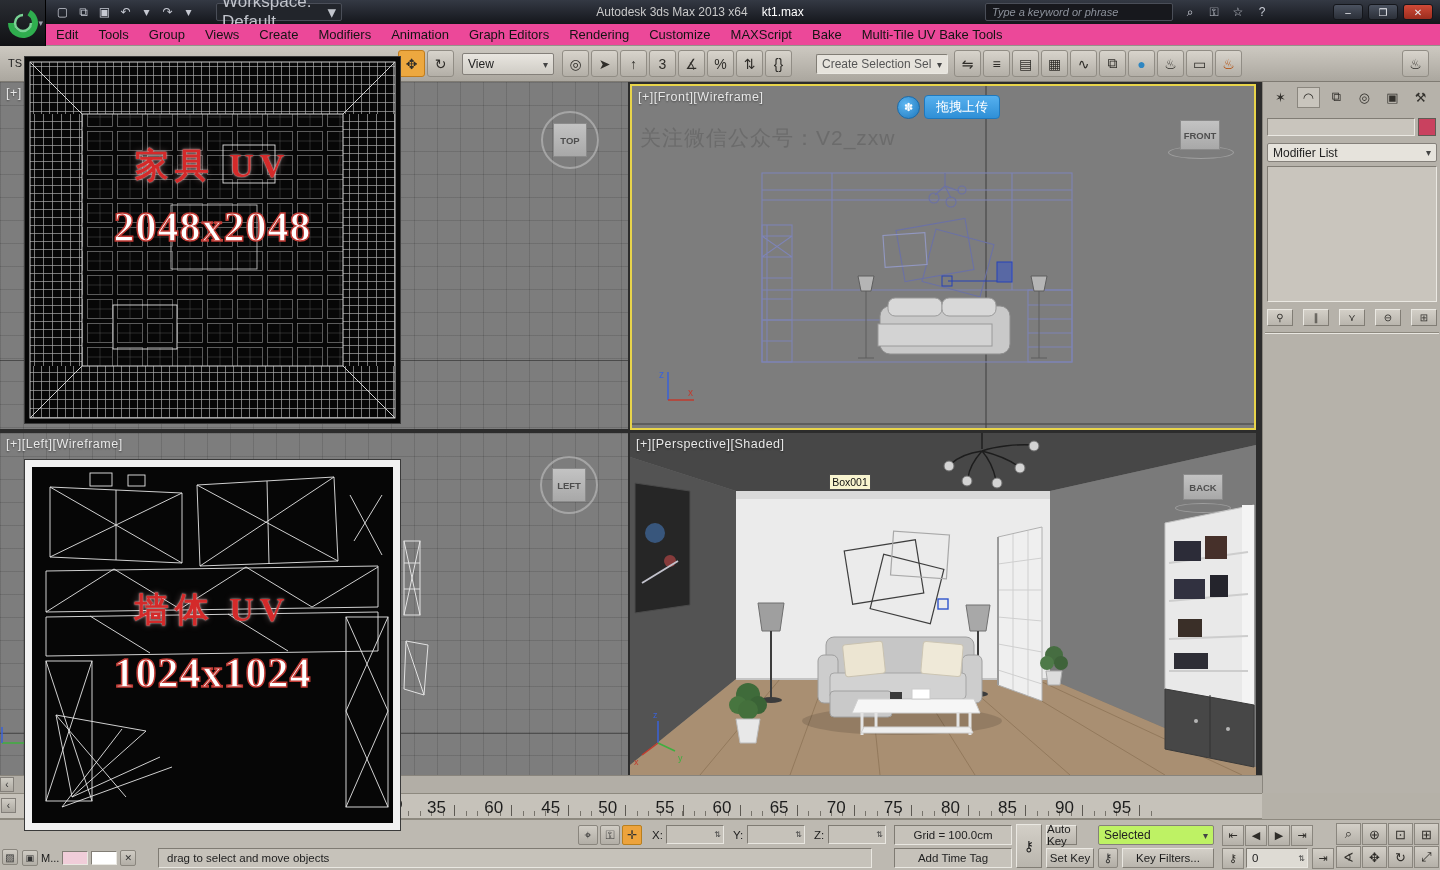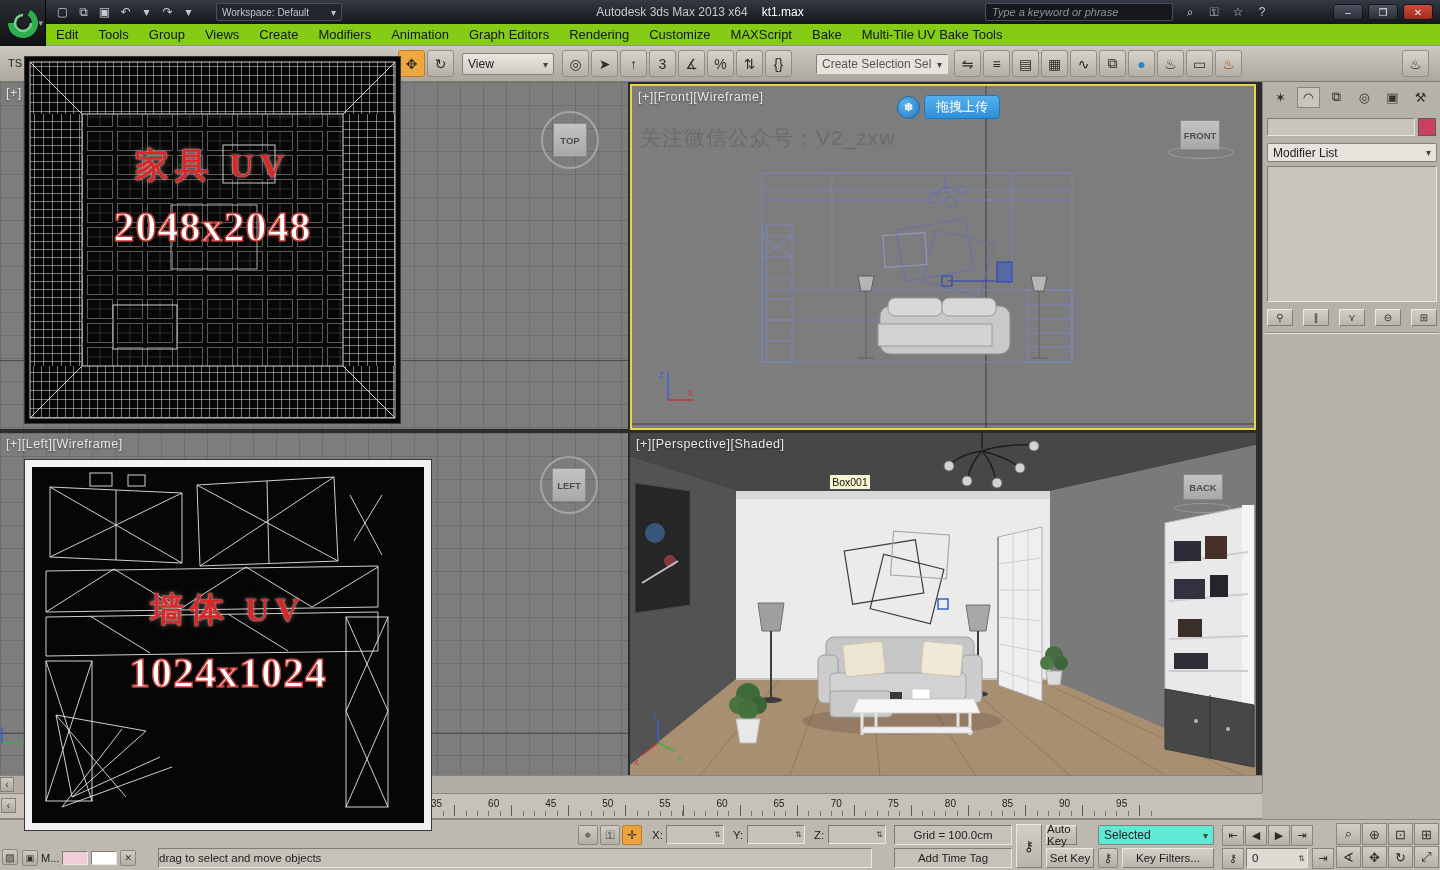--- a/index.html
+++ b/index.html
@@ -5,32 +5,32 @@
 *{margin:0;padding:0;box-sizing:border-box}
 html,body{width:1440px;height:870px;overflow:hidden;background:#222}
 #root{position:relative;width:1440px;height:870px;font-family:"Liberation Sans",sans-serif;font-size:12px;color:#1a1a1a;background:#b5b1a8;overflow:hidden}
 .abs{position:absolute}
 
 .titlebar{left:0;top:0;width:1440px;height:24px;background:linear-gradient(#343944,#14161b)}
 .logo{left:0;top:0;width:46px;height:46px;background:linear-gradient(#2a2d33,#101114);display:flex;align-items:center;justify-content:center;z-index:6;border-right:1px solid #000}
 .logo .car{position:absolute;right:2px;top:18px;color:#9aa0ac;font-size:9px}
 .qat{display:flex;align-items:center}
 .qat-icon{width:21px;height:18px;display:flex;align-items:center;justify-content:center;color:#c6c9d2;font-size:12px}
-.combo-dark{display:flex;align-items:center;justify-content:space-between;padding:0 5px;background:#22252b;border:1px solid #4a4e58;border-radius:2px;color:#c2c5cc;font-size:10px}
+.combo-dark{display:flex;align-items:center;justify-content:space-between;padding:0 5px;background:#22252b;border:1px solid #4a4e58;border-radius:2px;color:#c2c5cc;font-size:17px}
 .title-text{display:flex;align-items:center;justify-content:center;gap:14px;color:#c9c9c9;font-size:12px}
 .title-text .fname{color:#fff}
 .search{background:#17181d;border:1px solid #4a4e58;border-radius:2px;color:#c2c5cc;font-size:11px;font-style:italic;padding:0 6px;font-family:"Liberation Sans",sans-serif}
 .search::placeholder{color:#8d929c}
 .info-icons{display:flex;align-items:center;gap:4px}
 .info-icons span{width:20px;height:18px;display:flex;align-items:center;justify-content:center;color:#c6c9d2;font-size:12px}
 .win-btns{display:flex;align-items:center}
 .win-btns span{width:30px;height:16px;margin-left:5px;display:flex;align-items:center;justify-content:center;background:linear-gradient(#4b5260,#2b2f38);border:1px solid #14161b;border-radius:3px;color:#e8eaef;font-size:10px}
 .win-btns span:nth-child(3){background:linear-gradient(#d04a37,#9c2d1e)}
 
-.menubar{left:46px;top:24px;width:1394px;height:22px;background:#84cc16;border-bottom:1px solid #96928a;display:flex;align-items:center}
+.menubar{left:46px;top:24px;width:1394px;height:22px;background:#ec4899;border-bottom:1px solid #96928a;display:flex;align-items:center}
 .menu-item{padding:0 10px;font-size:13px;color:#141414;height:22px;display:flex;align-items:center}
 
 .toolbar{left:0;top:46px;width:1440px;height:36px;background:linear-gradient(#cdc9c1,#aba79f);border-bottom:1px solid #7f7b73}
 .tb-group{display:flex;align-items:center;gap:2px}
 .tb-group span{width:27px;height:27px;display:flex;align-items:center;justify-content:center;font-size:14px;color:#2f2d29;background:linear-gradient(#d8d4cc,#b3afa7);border:1px solid #918d85;border-radius:3px}
 .combo{display:flex;align-items:center;justify-content:space-between;padding:0 5px;background:linear-gradient(#e9e6e0,#cfccc5);border:1px solid #84807a;border-radius:2px;font-size:12px;color:#222}
 .combo .car{color:#444;font-size:10px;margin-left:4px}
 .dock-label{font-size:11px;color:#222}
 
 .vp-area{left:0;top:82px;width:1262px;height:693px;background:#2c2c2c}
@@ -58,21 +58,21 @@
 .stack-btns{display:flex;justify-content:space-between;align-items:center}
 .stack-btns span{width:26px;height:17px;display:flex;align-items:center;justify-content:center;font-size:10px;color:#33312d;background:linear-gradient(#d3cfc7,#b9b5ad);border:1px solid;border-color:#eae8e2 #817d75 #817d75 #eae8e2}
 .hr{height:2px;border-top:1px solid #8d897f;border-bottom:1px solid #e9e7e1}
 
 .tslider{left:0;top:775px;width:1262px;height:18px;background:#b2aea6;border-top:1px solid #88847c}
 .mini-btn{display:flex;align-items:center;justify-content:center;background:linear-gradient(#cfccc4,#aeaaa2);border:1px solid #84807a;color:#333;font-size:10px}
 .ruler{left:0;top:793px;width:1262px;height:26px;background:#c6c2ba;border-top:1px solid #8d897f;border-bottom:1px solid #8d897f}
 .ticks-minor{left:397px;top:17px;width:760px;height:5px;background:repeating-linear-gradient(90deg,#77736b 0 1px,transparent 1px 11.42px)}
 .ticks-major{left:397px;top:11px;width:760px;height:11px;background:repeating-linear-gradient(90deg,#5d5953 0 1px,transparent 1px 57.1px)}
 .ticknums{display:flex}
-.tick-num{flex:0 0 57.1px;text-align:center;font-size:10px;color:#1d1d1d}
+.tick-num{flex:0 0 57.1px;text-align:center;font-size:17px;color:#1d1d1d}
 .tick-part{font-size:11.5px;color:#1d1d1d}
 .statusbar{left:0;top:819px;width:1440px;height:51px;background:#bdb9b1;border-top:1px solid #8d897f}
 .field{background:#c6c2ba;border:1px solid;border-color:#7f7b73 #e9e7e1 #e9e7e1 #7f7b73;display:flex;align-items:center;font-size:11.5px;color:#222}
 .center{justify-content:center}
 .sicon{width:20px;height:20px;display:flex;align-items:center;justify-content:center;font-size:12px;color:#333;background:linear-gradient(#d0ccc4,#b2aea6);border:1px solid #8a867e;border-radius:2px}
 .sel-icons{display:flex;gap:2px}
 .sel-icons span{width:20px;height:20px;display:flex;align-items:center;justify-content:center;font-size:12px;color:#333;background:linear-gradient(#d0ccc4,#b2aea6);border:1px solid #8a867e;border-radius:2px}
 .coord-label{font-size:11.5px;color:#1c1c1c}
 .spin{font-size:8px;color:#444;margin-left:auto;padding-right:2px}
 .pb-row{display:flex;gap:1px}
@@ -406,21 +406,21 @@
       <rect x="57" y="57" width="261" height="252" fill="none" stroke="#d8d8d8"></rect>
       <path d="M5 5L57 57M370 5L318 57M5 361L57 309M370 361L318 309" stroke="#cfcfcf"></path>
       <rect x="88" y="248" width="64" height="44" fill="none" stroke="#e2e2e2" stroke-width=".9"></rect>
       <rect x="198" y="88" width="52" height="38" fill="none" stroke="#e2e2e2" stroke-width=".9"></rect>
       <rect x="146" y="148" width="86" height="64" fill="none" stroke="#bdbdbd" stroke-width=".9"></rect>
     </svg>
     <div class="uv-title" style="top:86px">家具 UV</div>
     <div class="uv-res" style="top:146px">2048x2048</div>
   </div>
 
-  <div class="uv abs" style="left:25px;top:460px;width:406px;height:370px;border:7px solid #f2f2f2">
+  <div class="uv abs" style="left:25px;top:460px;width:375px;height:370px;border:7px solid #f2f2f2">
     <svg width="361" height="356" viewBox="0 0 361 356">
       <g fill="none" stroke="#e6e6e6" stroke-width=".9">
         <polygon points="18,20 150,26 150,96 18,90"></polygon>
         <path d="M18 20L150 96M150 26L18 90M84 23V93"></path>
         <rect x="58" y="6" width="22" height="13"></rect>
         <rect x="96" y="8" width="17" height="11"></rect>
         <polygon points="165,18 302,10 306,94 168,99"></polygon>
         <path d="M165 18L306 94M302 10L168 99M235 14L237 97"></path>
         <polygon points="14,104 346,99 346,140 14,145"></polygon>
         <path d="M14 145L82 102L148 142L214 100L280 140L346 100"></path>
@@ -504,21 +504,21 @@
     <div class="field abs" style="left:747px;top:5px;width:58px;height:19px">
       <span class="spin">⇅</span>
     </div>
     <span class="coord-label abs" style="left:814px;top:9px">Z:</span>
     <div class="field abs" style="left:828px;top:5px;width:58px;height:19px">
       <span class="spin">⇅</span>
     </div>
     <div class="field center abs" style="left:894px;top:5px;width:118px;height:20px">Grid = 100.0cm</div>
     <div class="btn abs" style="left:1016px;top:4px;width:26px;height:44px;font-size:14px">⚷</div>
     <div class="btn abs" style="left:1046px;top:5px;width:31px;height:20px">Auto Key</div>
-    <div class="combo abs" style="left:1098px;top:5px;width:116px;height:20px;background:#5eead4">
+    <div class="combo abs" style="left:1098px;top:5px;width:116px;height:20px;background:#bef264">
       <span>Selected</span>
       <span class="car">▾</span>
     </div>
     <div class="pb-row abs" style="left:1222px;top:5px">
         <span>⇤</span>
         <span>◀</span>
         <span>▶</span>
         <span>⇥</span>
       </div>
     <div class="nav-row abs" style="left:1336px;top:3px">
@@ -530,21 +530,21 @@
 
     <span class="sicon abs" style="left:2px;top:29px;width:16px;height:16px;font-size:10px">▨</span>
     <div class="listener abs" style="left:22px;top:28px;height:20px">
       <span class="sicon" style="width:16px;height:16px;font-size:9px">▣</span>
       <span style="font-size:11px">M...</span>
       <span class="sunken" style="display:inline-block;width:26px;height:14px;background:#f0cdd9"></span>
       <span class="sunken" style="display:inline-block;width:26px;height:14px;background:#fff"></span>
       <span class="sicon" style="width:16px;height:16px;font-size:9px">✕</span>
     </div>
     <div class="field abs" style="left:158px;top:28px;width:714px;height:20px">
-      <span style="">drag to select and move objects</span>
+      <span style="margin-left:8px">drag to select and move objects</span>
     </div>
     <div class="field center abs" style="left:894px;top:28px;width:118px;height:20px">Add Time Tag</div>
     <div class="btn abs" style="left:1046px;top:28px;width:48px;height:20px">Set Key</div>
     <span class="sicon abs" style="left:1098px;top:28px">⚷</span>
     <div class="btn abs" style="left:1122px;top:28px;width:92px;height:20px">Key Filters...</div>
     <div class="pb-row abs" style="left:1222px;top:28px">
       <span>⚷</span>
     </div>
     <div class="field abs" style="left:1246px;top:28px;width:62px;height:20px;background:#dedbd4">
       <span style="margin-left:5px">0</span>

